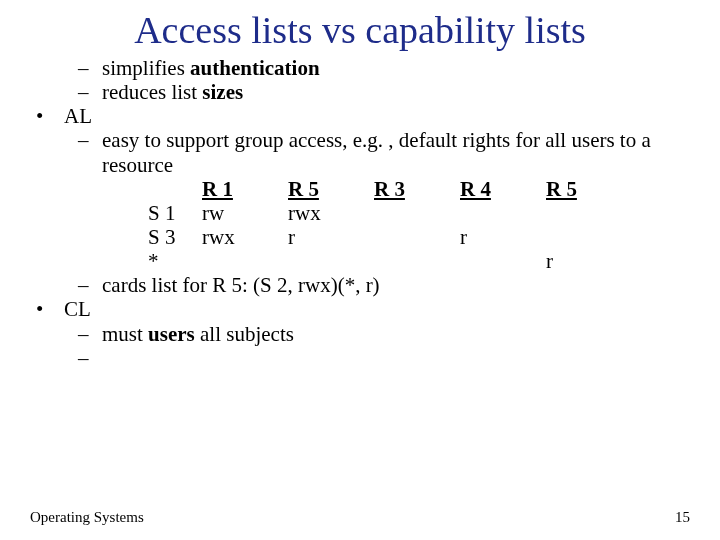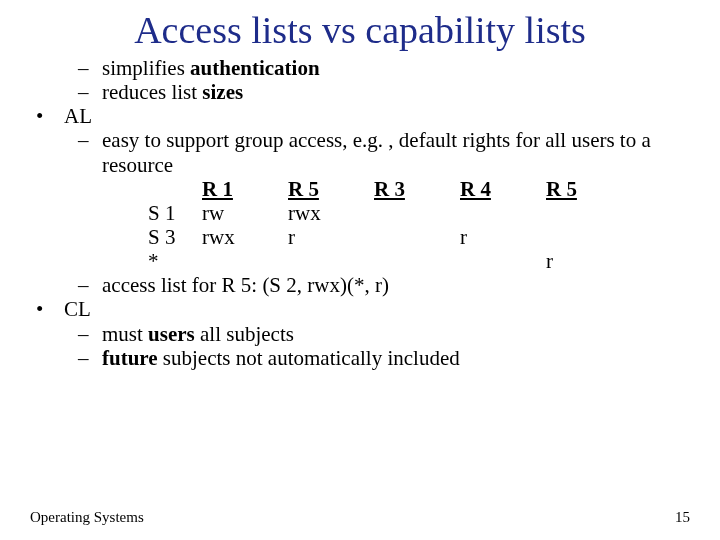--- a/index.html
+++ b/index.html
@@ -157,39 +157,36 @@
           <td></td>
           <td></td>
           <td>r</td>
         </tr>
       </tbody>
         </table>
     </div>
 
     <div class="dash-row">
       <span class="dash-mark"></span>
-      <span class="dash-text">access list for R 5: (S 2, rwx)(*, r)</span>
+      <span class="dash-text">cards list for R 5: (S 2, rwx)(*, r)</span>
     </div>
 
     <div class="bullet-row">
       <span class="bullet-dot"></span>
       <span>CL</span>
     </div>
 
     <div class="dash-row">
       <span class="dash-mark"></span>
       <span class="dash-text">
         <span>must </span><b>users</b><span> all subjects</span>
       </span>
     </div>
     <div class="dash-row">
       <span class="dash-mark"></span>
-      <span class="dash-text">
-        <b>future</b><span> subjects not automatically included</span>
-      </span>
     </div>
 
   </div>
 
   <div class="footer">
     <span>Operating Systems</span>
     <span>15</span>
   </div>
 
 </div>

